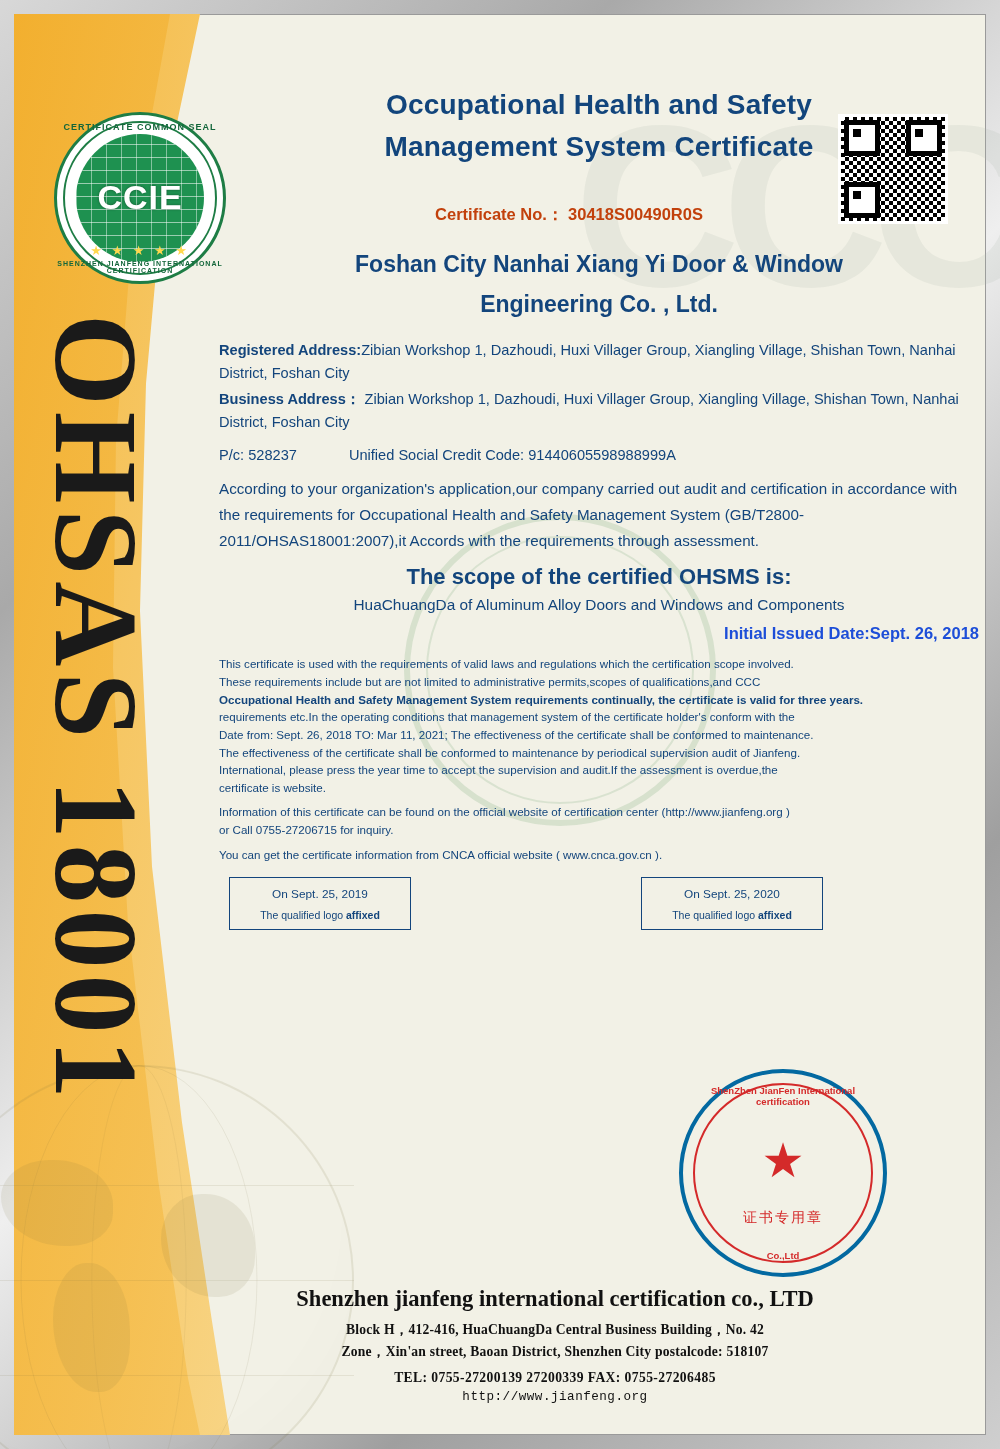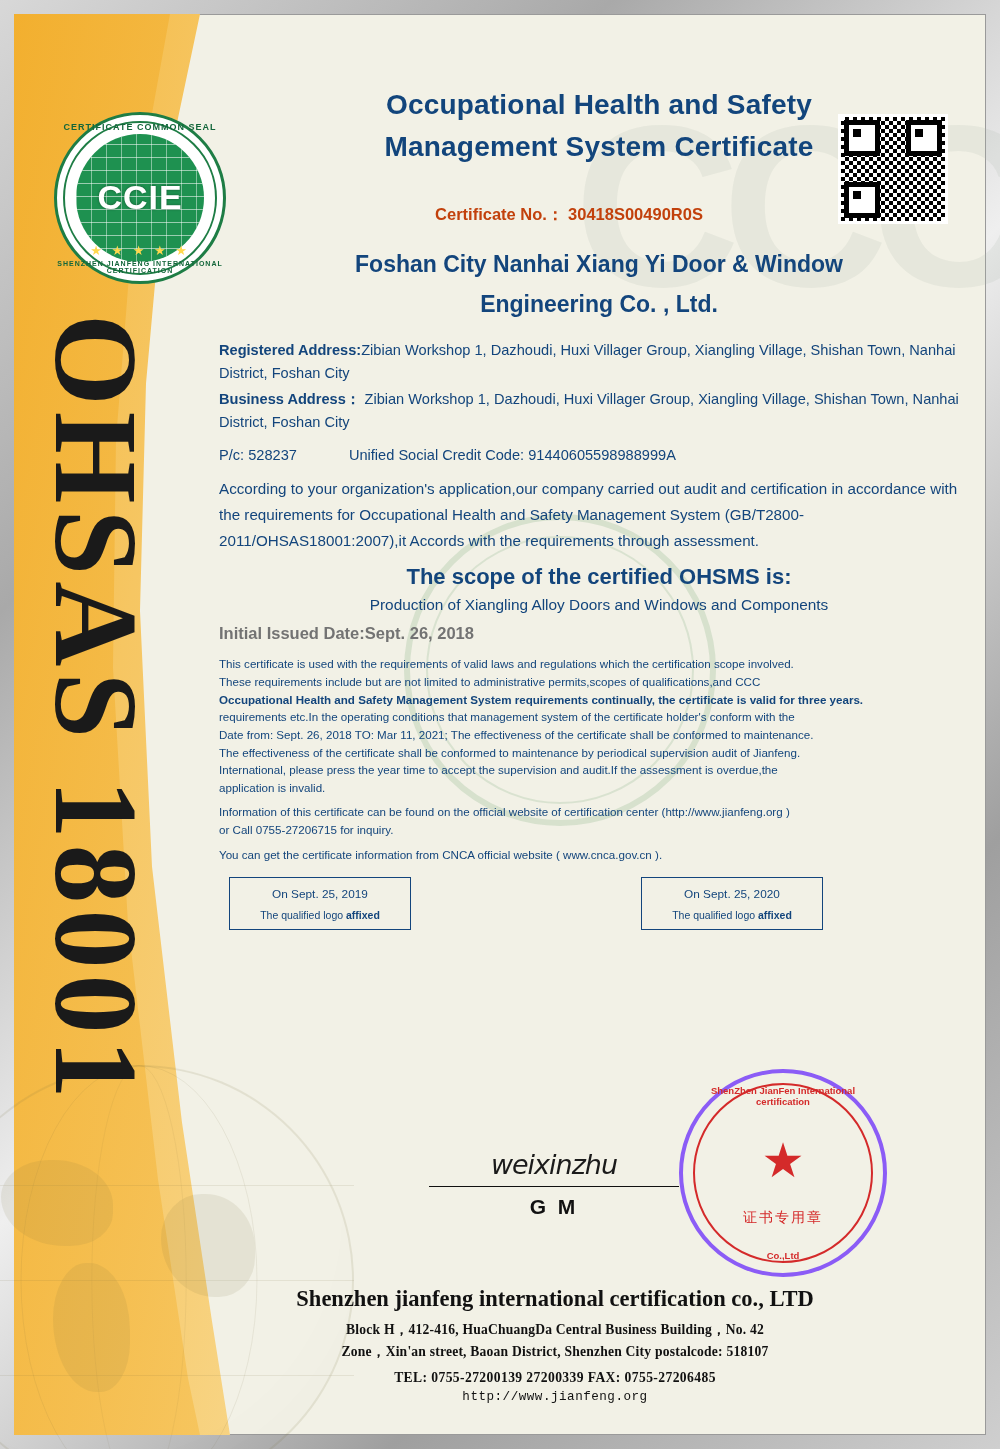--- a/index.html
+++ b/index.html
@@ -289,24 +289,24 @@
     color: #13457c;
   }
   .scope-text {
     margin-top: 6px;
     text-align: center;
     font-size: 15.4px;
     color: #13457c;
   }
   .issued {
     margin-top: 10px;
-    text-align: left;
+    text-align: right;
     font-size: 16.5px;
     font-weight: 700;
-    color: #737373;
+    color: #1d4ed8;
   }
   .fine {
     margin-top: 12px;
     font-size: 11.6px;
     color: #13457c;
     line-height: 1.52;
   }
   .fine .sp { margin-top: 7px; }
   .stamps {
     margin-top: 14px;
@@ -326,21 +326,21 @@
   .stamp-box .l2 b { font-weight: 700; }
 
   
   .red-stamp {
     position: absolute;
     left: 665px;
     top: 1055px;
     width: 200px;
     height: 200px;
     border-radius: 50%;
-    border: 4px solid #8b5cf6;
+    border: 4px solid #0369a1;
     color: #d42a2a;
   }
   .red-stamp:before {
     content: "";
     position: absolute;
     inset: 10px;
     border-radius: 50%;
     border: 2px solid #d42a2a;
   }
   .red-star {
@@ -508,32 +508,32 @@
         </div>
         <div class="uscc">
           <span>Unified Social Credit Code:</span>
           <span>91440605598988999A</span>
         </div>
       </div>
 
       <div class="para">According to your organization's application,our company carried out audit and certification in accordance with the requirements for Occupational Health and Safety Management System (GB/T2800-2011/OHSAS18001:2007),it Accords with the requirements through assessment.</div>
 
       <div class="scope-title">The scope of the certified OHSMS is:</div>
-      <div class="scope-text">Production of Xiangling Alloy Doors and Windows and Components</div>
+      <div class="scope-text">HuaChuangDa of Aluminum Alloy Doors and Windows and Components</div>
       <div class="issued">Initial Issued Date:Sept. 26, 2018</div>
 
       <div class="fine">
         <div>This certificate is used with the requirements of valid laws and regulations which the certification scope involved.</div>
         <div>These requirements include but are not limited to administrative permits,scopes of qualifications,and CCC</div>
         <div style="font-weight:700">Occupational Health and Safety Management System requirements continually, the certificate is valid for three years.</div>
         <div>requirements etc.In the operating conditions that management system of the certificate holder's conform with the</div>
         <div>Date from: Sept. 26, 2018 TO: Mar 11, 2021; The effectiveness of the certificate shall be conformed to maintenance.</div>
         <div>The effectiveness of the certificate shall be conformed to maintenance by periodical supervision audit of Jianfeng.</div>
         <div>International, please press the year time to accept the supervision and audit.If the assessment is overdue,the</div>
-        <div>application is invalid.</div>
+        <div>certificate is website.</div>
         <div class="sp">Information of this certificate can be found on the official website of certification center (http://www.jianfeng.org )</div>
         <div>or Call 0755-27206715 for inquiry.</div>
         <div class="sp">You can get the certificate information from CNCA official website ( www.cnca.gov.cn ).</div>
       </div>
 
       <div class="stamps">
         <div class="stamp-box">
           <div class="l1">On Sept. 25, 2019</div>
           <div class="l2"><span>The qualified logo </span><b>affixed</b></div>
         </div>
@@ -544,25 +544,20 @@
       </div>
     </div>
 
     <div class="red-stamp">
       <div class="red-arc">ShenZhen JianFen International certification</div>
       <div class="red-star">★</div>
       <div class="red-cn">证书专用章</div>
       <div class="red-arc2">Co.,Ltd</div>
     </div>
 
-    <div class="signature">
-      <div class="sig-script">weixinzhu</div>
-      <div class="sig-line"></div>
-      <div class="sig-role">G M</div>
-    </div>
 
     <div class="footer">
       <div class="org">Shenzhen jianfeng international certification co., LTD</div>
       <div class="line">Block H，412-416, HuaChuangDa Central Business Building，No. 42</div>
       <div class="line l2">Zone，Xin'an street, Baoan District, Shenzhen City  postalcode: 518107</div>
       <div class="tel">TEL:  0755-27200139  27200339        FAX:  0755-27206485</div>
       <div class="url">http://www.jianfeng.org</div>
     </div>
 
   </div>

